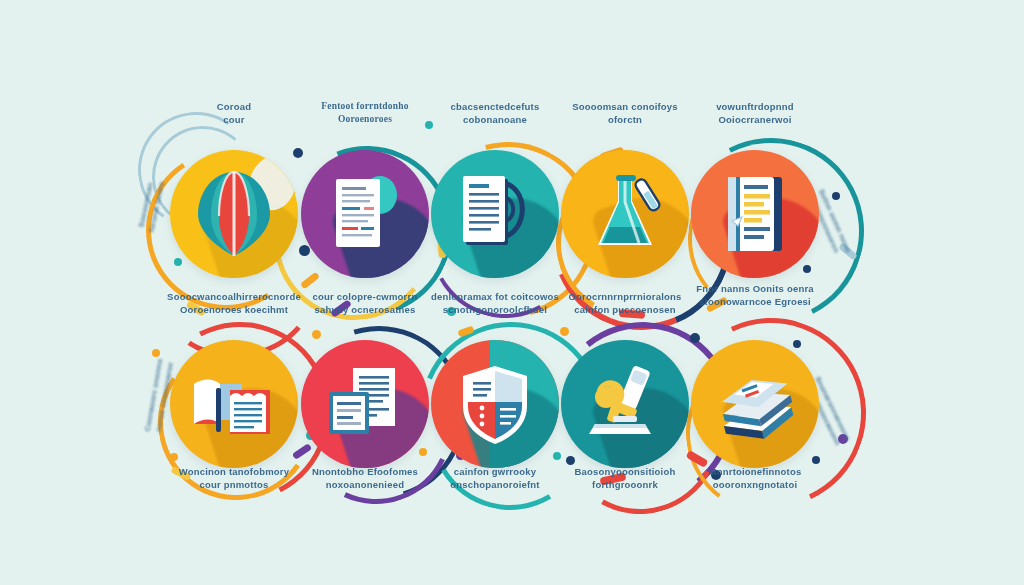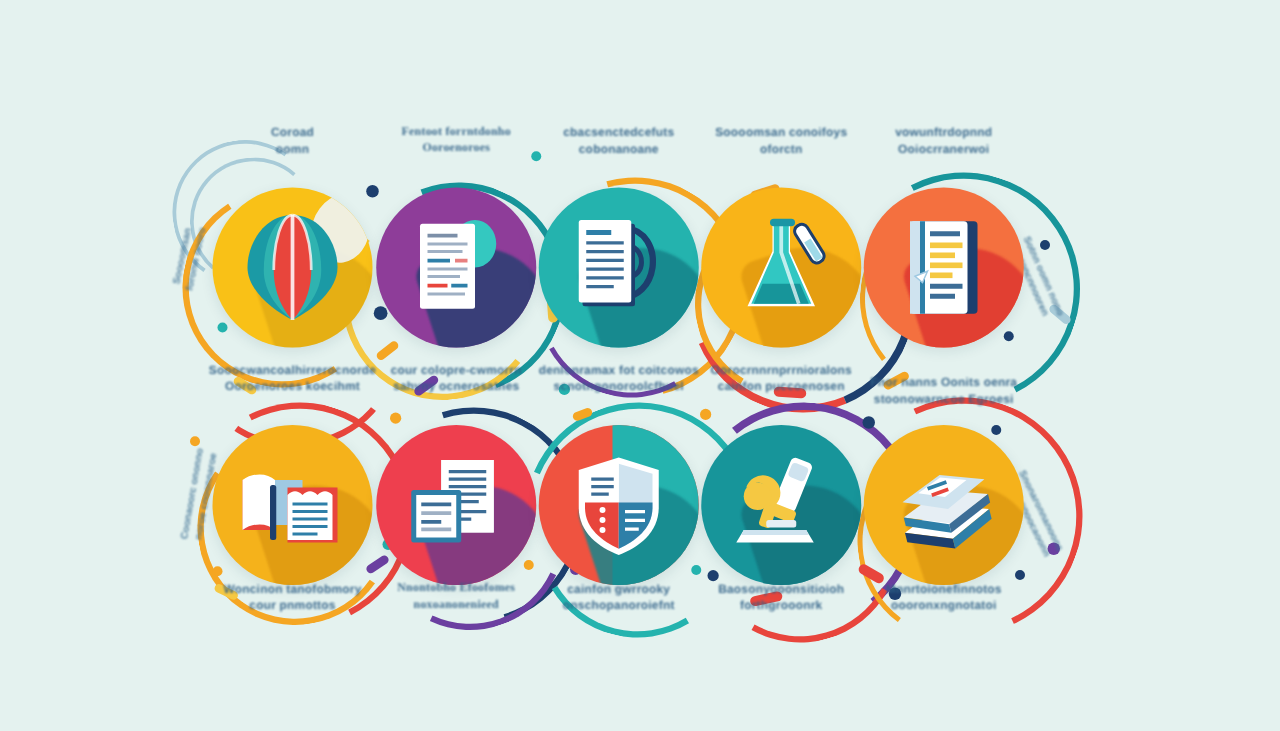--- a/index.html
+++ b/index.html
@@ -177,21 +177,21 @@
 foronw nooro</div>
   <div class="vtext" style="left:770px;top:212px;width:120px;transform:rotate(66deg);">Sotnn  oomn  nono
 ooroncnnooren</div>
   <div class="vtext" style="left:104px;top:385px;width:110px;transform:rotate(-80deg);">Coonaoorc ononno
 noroe cnoonnaroe</div>
   <div class="vtext" style="left:768px;top:400px;width:120px;transform:rotate(64deg);">Snonaronnanoons
 nonn  onoocaoonn</div>
 
   <div class="item" style="left:144px;top:100px;">
     <div class="label top" style="left:0;top:0;">Coroad
-oomn</div>
+cour</div>
     <div class="circle-wrap" style="top:50px;">
       <div class="circle" style="background:#f9c117;">
         <div class="shadow-wedge" style="background:rgba(160,110,10,0.22);"></div>
         <div style="position:absolute;right:2px;top:4px;width:46px;height:56px;background:#eef4f5;border-radius:60% 40% 50% 50%;transform:rotate(18deg);opacity:.9;"></div>
       </div>
       <div class="glyph">
         <svg width="84" height="92" viewBox="0 0 84 92">
           <path d="M42 4 C20 4 6 26 6 46 C6 64 26 80 42 88 C58 80 78 64 78 46 C78 26 64 4 42 4 Z" fill="#1b9aa5"></path>
           <path d="M42 4 C28 4 19 26 19 48 C19 66 31 80 42 88 C53 80 65 66 65 48 C65 26 56 4 42 4 Z" fill="#2fb3b0"></path>
           <path d="M42 4 C33 4 27 26 27 48 C27 67 35 81 42 88 C49 81 57 67 57 48 C57 26 51 4 42 4 Z" fill="#e8453c"></path>
@@ -303,21 +303,21 @@
           <rect x="28" y="25" width="26" height="4.5" fill="#f5c842"></rect>
           <rect x="28" y="33" width="20" height="4.5" fill="#f5c842"></rect>
           <rect x="28" y="41" width="26" height="4.5" fill="#f5c842"></rect>
           <rect x="28" y="49" width="18" height="4.5" fill="#f5c842"></rect>
           <rect x="28" y="58" width="26" height="4" fill="#3c6d96"></rect>
           <rect x="28" y="66" width="20" height="4" fill="#3c6d96"></rect>
           <path d="M16 52 l10 -4 -4 9 z" fill="#ffffff" stroke="#9fc9e2" stroke-width="1.2"></path>
         </svg>
       </div>
     </div>
-    <div class="label bottom" style="left:0;top:200px;">Fnor nanns Oonits oenra
+    <div class="label bottom" style="left:0;top:182px;">Fnor nanns Oonits oenra
 stoonowarncoe Egroesi</div>
   </div>
 
   <div class="item" style="left:144px;top:340px;">
     <div class="circle-wrap" style="top:0;">
       <div class="circle" style="background:#f5b21b;">
         <div class="shadow-wedge" style="background:rgba(205,135,10,0.5);"></div>
       </div>
       <div class="glyph">
         <svg width="96" height="84" viewBox="0 0 96 84">
@@ -357,21 +357,21 @@
           <rect x="40" y="52" width="18" height="2.6" fill="#3c6d96"></rect>
           <rect x="10" y="30" width="40" height="42" rx="2" fill="#2e7fa8"></rect>
           <rect x="14" y="34" width="32" height="34" fill="#ffffff"></rect>
           <rect x="18" y="40" width="24" height="3" fill="#3c6d96"></rect>
           <rect x="18" y="47" width="24" height="3" fill="#9fb0c4"></rect>
           <rect x="18" y="54" width="16" height="3" fill="#3c6d96"></rect>
           <rect x="18" y="60" width="24" height="3" fill="#9fb0c4"></rect>
         </svg>
       </div>
     </div>
-    <div class="label bottom" style="left:0;top:125px;font-family:Liberation Serif, serif;">Nnontobho Efoofomes
+    <div class="label bottom" style="left:0;top:125px;">Nnontobho Efoofomes
 noxoanonenieed</div>
   </div>
 
   <div class="item" style="left:405px;top:340px;">
     <div class="circle-wrap" style="top:0;">
       <div class="circle" style="background:#ef5340;">
         <div class="half" style="left:46%;background:#24b3ae;"></div>
         <div class="shadow-wedge" style="background:#17868c;opacity:.85;"></div>
       </div>
       <div class="glyph">

